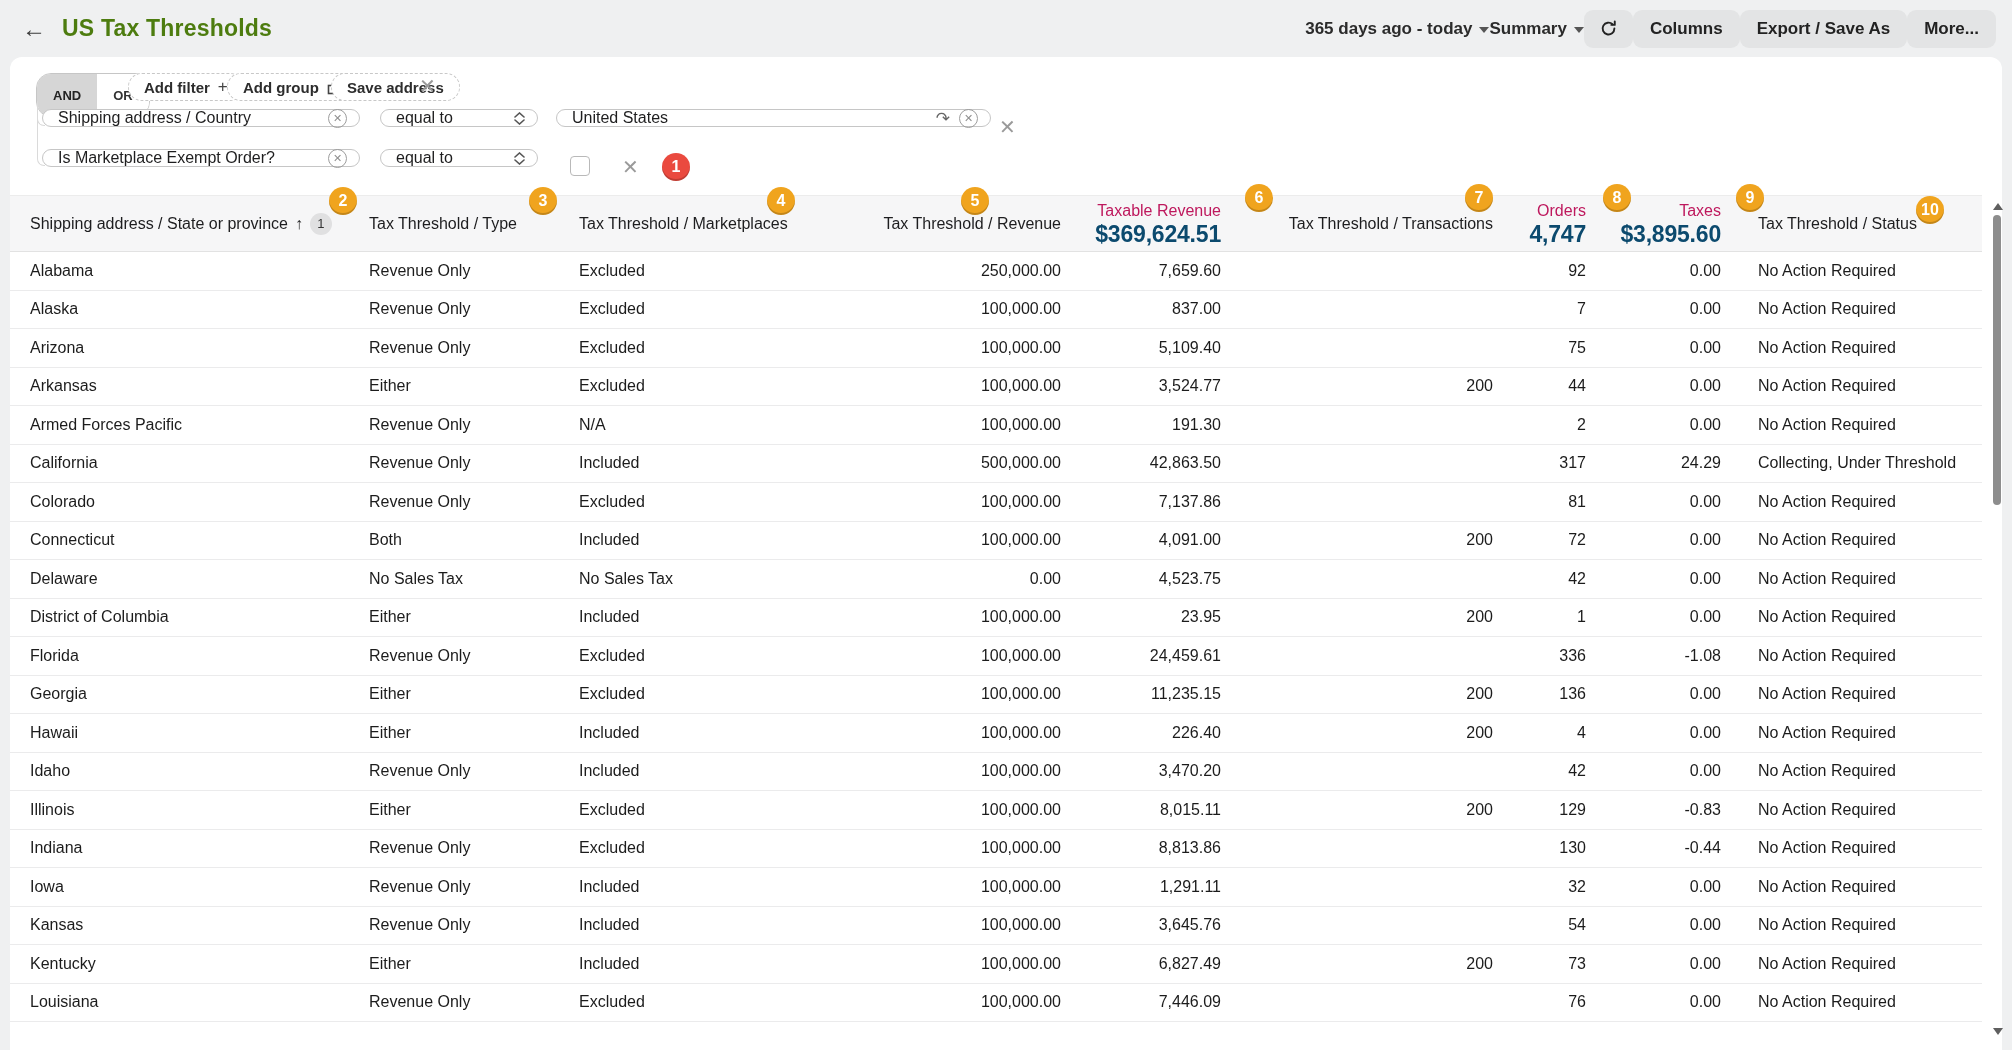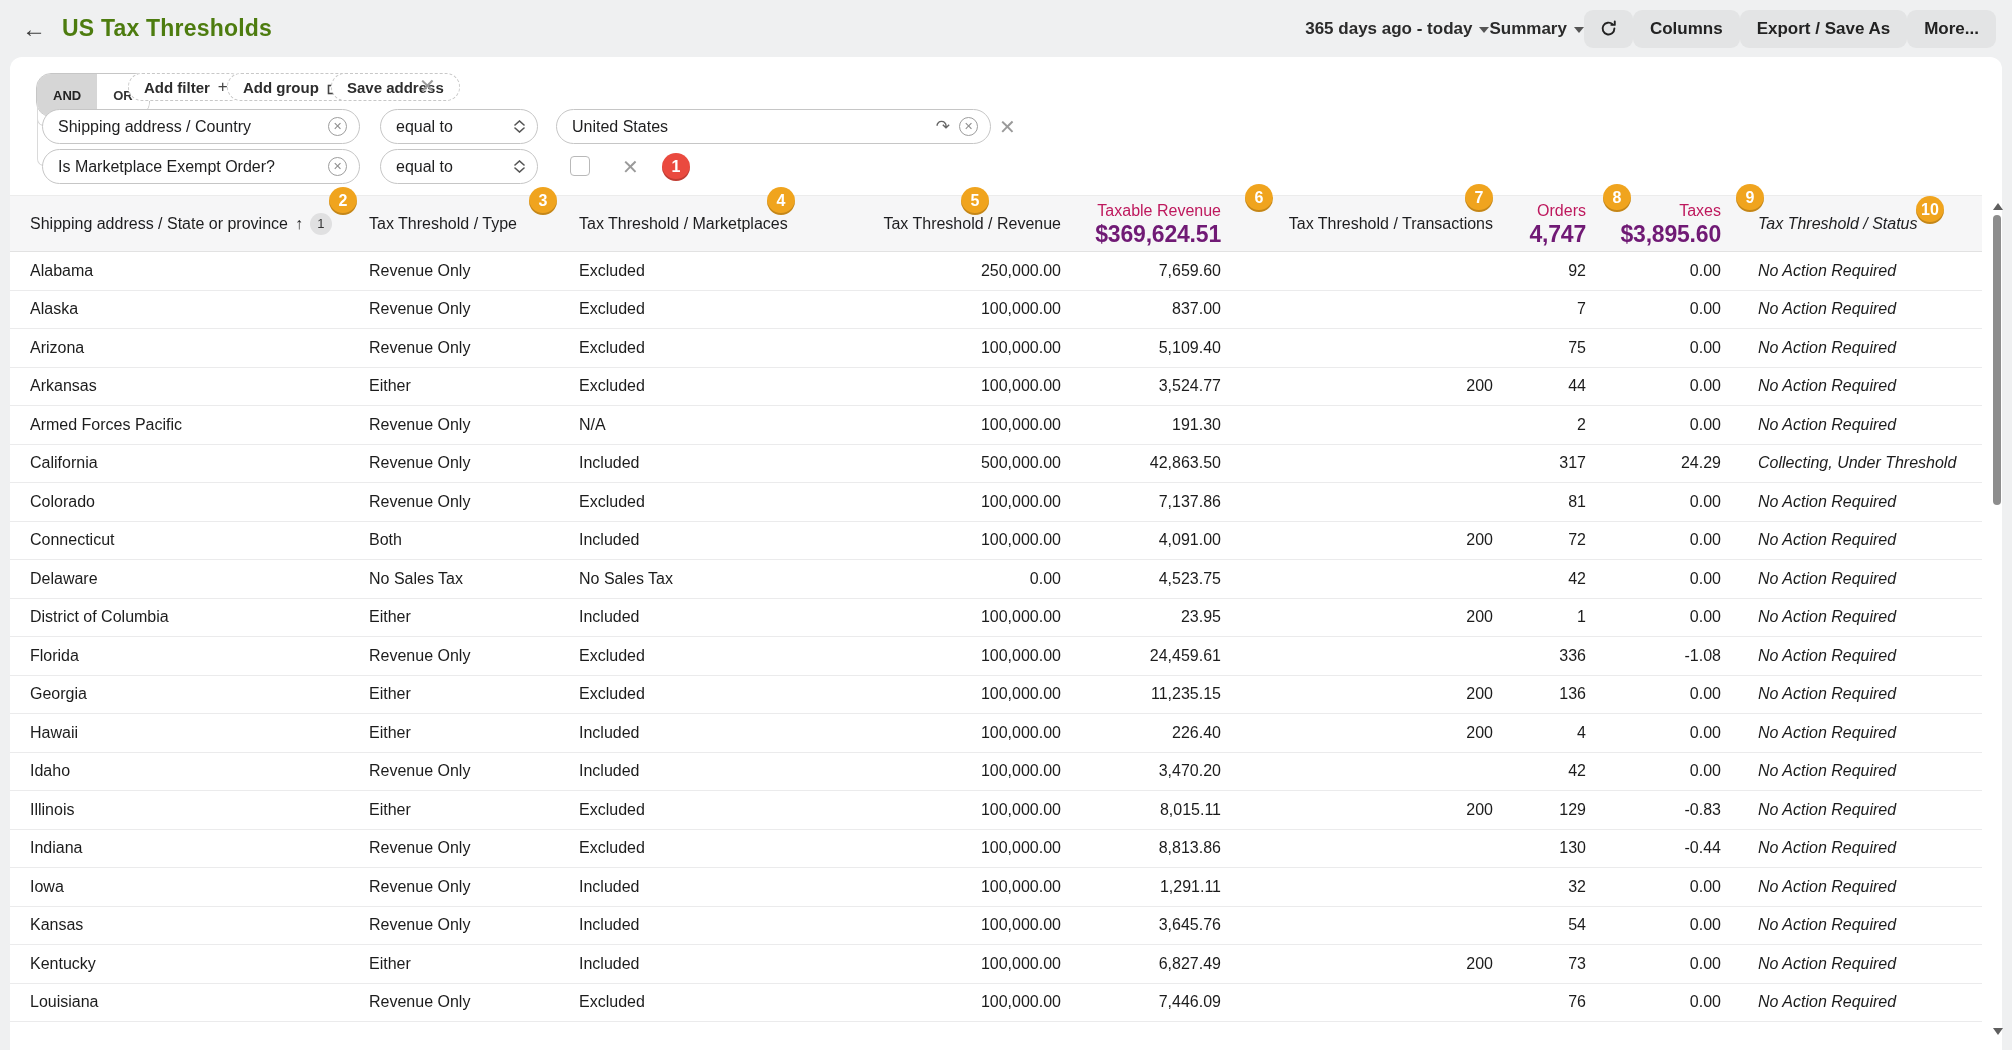--- a/index.html
+++ b/index.html
@@ -23,42 +23,42 @@
   .seg { position:absolute; left:26px; top:16px; height:44px; display:flex; border:1px solid #c6c6c6; border-radius:15px; overflow:hidden; font-size:13px; font-weight:700;text-align:right; }
   .seg > div { padding:0 16px; display:flex; align-items:center; cursor:pointer; }
   .seg .on  { background:#d6d6d6; color:#222; }
   .seg .off { background:#fff; color:#333; }
   .tool-pill { position:absolute; top:16px; height:28px; display:flex; align-items:center; gap:8px; padding:0 15px; border:1.5px dashed #c8c8c8; border-radius:15px; font-size:15px; font-weight:700; color:#2d2d2d; cursor:pointer; background:#fff; }
   .plus-glyph { font-size:17px; font-weight:400; color:#444; }
   .x-plain { position:absolute; font-size:20px; color:#9a9a9a; cursor:pointer; line-height:1; }
 
   .connector { position:absolute; border-left:1.5px solid #dadada; border-bottom:1.5px solid #dadada; border-bottom-left-radius:7px; width:8px; }
 
-  .filter-field { position:absolute; height:35px; border:1px solid #c6c6c6; border-radius:18px; display:flex; align-items:center; padding:0 12px 0 15px; font-size:16px; background:#fff; }
+  .filter-field { position:absolute; height:18px; border:1px solid #c6c6c6; border-radius:18px; display:flex; align-items:center; padding:0 12px 0 15px; font-size:16px; background:#fff; }
   .filter-field .grow { flex:1; }
   .circle-x { width:19px; height:19px; border:1.4px solid #9d9d9d; border-radius:50%; color:#8f8f8f; font-size:11px; display:flex; align-items:center; justify-content:center; cursor:pointer; flex:none; }
   .updown { display:flex; flex-direction:column; align-items:center; gap:1px; margin-left:10px; }
   .updown svg { display:block; }
   .redo-icon { font-size:17px; color:#666; margin-right:9px; cursor:pointer; }
   .checkbox { position:absolute; width:20px; height:20px; border:1.6px solid #b9b9b9; border-radius:4px; background:#fff; cursor:pointer; }
 
   
   .tbl-wrap { position:absolute; left:10px; top:195px; width:1982px; }
   table { border-collapse:collapse; table-layout:fixed; width:1972px; }
   thead th { height:56px; background:#f6f6f7; border-top:1px solid #ececec; border-bottom:1px solid #e2e2e2; font-weight:400; font-size:16px; color:#1d1d1f; vertical-align:middle; }
   tbody td { height:38.5px; border-bottom:1px solid #ebebec; font-size:16px; color:#1c1c1c; background:#fff; }
   .al { text-align:left;  padding-left:9px; }
   .ar { text-align:right; padding-right:21px; }
   td.c0, th.c0 { padding-left:20px; text-align:left; }
-  th.c8, td.c8 { padding-left:16px; text-align:left;font-style:italic; }
+  th.c8, td.c8 { padding-left:16px; text-align:left; }
   .hdr-first { display:flex; align-items:center; gap:7px; }
   .sort-arrow { font-size:16px; font-weight:700; color:#2a2a2a; }
   .sort-badge { width:22px; height:22px; border-radius:50%; background:#e0e0e1; color:#333; font-size:13px; display:flex; align-items:center; justify-content:center; }
   .agg-label { font-size:16px; color:#be185d; line-height:20px; }
-  .agg-value { font-size:23px; font-weight:700; color:#701a75; line-height:26px; letter-spacing:-0.2px; }
+  .agg-value { font-size:23px; font-weight:700; color:#0c4a6e; line-height:26px; letter-spacing:-0.2px; }
 
   
   .badge { position:absolute; width:28px; height:28px; border-radius:50%; color:#fff; font-size:16px; font-weight:700; display:flex; align-items:center; justify-content:center; box-shadow:inset 0 -2px 0 rgba(0,0,0,0.18); z-index:40; }
 
   
   .sb-thumb { position:absolute; left:1993px; top:215px; width:8px; height:290px; background:#8d8d8d; border-radius:4px; z-index:30; cursor:pointer; }
   .sb-up   { position:absolute; left:1993px; top:203px; width:0; height:0; border-left:5px solid transparent; border-right:5px solid transparent; border-bottom:7px solid #5f5f5f; z-index:30; cursor:pointer; }
   .sb-down { position:absolute; left:1993px; top:1028px; width:0; height:0; border-left:5px solid transparent; border-right:5px solid transparent; border-top:7px solid #5f5f5f; z-index:30; cursor:pointer; }
 </style>
 </head>

